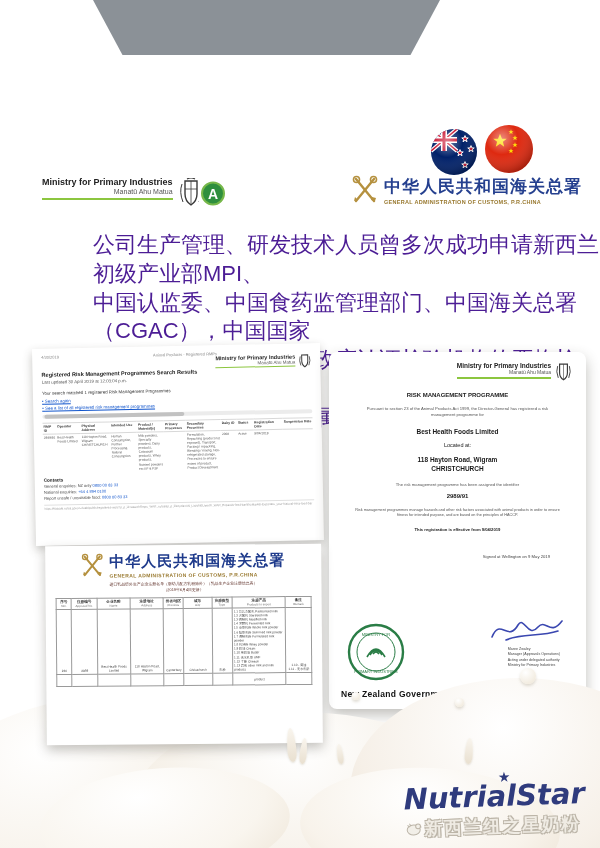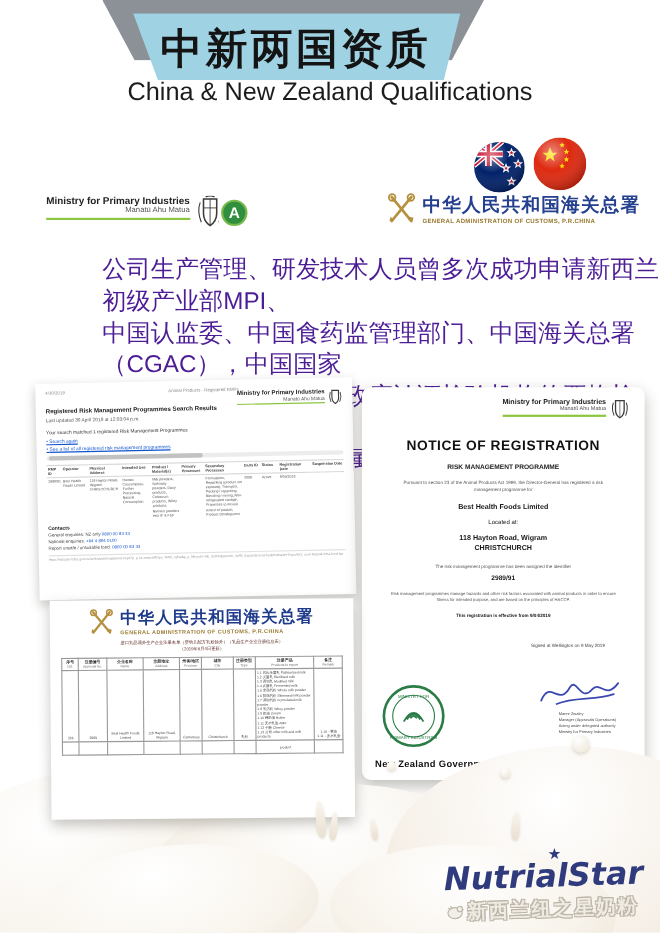--- a/index.html
+++ b/index.html
@@ -141,24 +141,20 @@
   .brand-zh{margin-top:1px;display:flex;align-items:center;gap:3px;
             font-size:18px;font-weight:bold;letter-spacing:1.5px;color:#efebe3;
             text-shadow:-1px -1px 0 #bcb5a8,1px -1px 0 #bcb5a8,-1px 1px 0 #bcb5a8,1px 1px 0 #bcb5a8;}
 </style>
 </head>
 <body>
 
 <div class="page">
 
   <div class="ban-gray"></div>
-  <div class="ban-blue">
-    <div class="ban-title">中新两国资质</div>
-  </div>
-  <div class="subtitle">China &amp; New Zealand Qualifications</div>
 
   <div class="flags">
     <svg width="110" height="52" viewBox="0 0 110 52">
       <defs>
         <clipPath id="nzc">
             <circle cx="24" cy="28" r="23"></circle>
           </clipPath>
         <clipPath id="cnc">
             <circle cx="79" cy="25" r="24"></circle>
           </clipPath>
@@ -352,21 +348,20 @@
         <div class="l1">Ministry for Primary Industries</div>
         <div class="l2">Manatū Ahu Matua</div>
         <div class="bar"></div>
       </div>
       <svg width="17" height="20" viewBox="0 0 26 30">
         <path d="M7,3 L19,3 L19,16 Q19,23 13,27 Q7,23 7,16 Z" fill="none" stroke="#3a3a3a" stroke-width="1.8"></path>
         <line x1="13" y1="3" x2="13" y2="27" stroke="#3a3a3a" stroke-width=".9"></line>
         <path d="M4,6 Q1,14 5,24 M22,6 Q25,14 21,24" fill="none" stroke="#3a3a3a" stroke-width="1.4"></path>
       </svg>
     </div>
-    <div class="n-title">NOTICE OF REGISTRATION</div>
     <div class="n-sub">RISK MANAGEMENT PROGRAMME</div>
     <div class="n-intro">Pursuant to section 23 of the Animal Products Act 1999, the Director-General has registered a risk management programme for</div>
     <div class="n-co">Best Health Foods Limited</div>
     <div class="n-loc">Located at:</div>
     <div class="n-addr">
       <div>118 Hayton Road, Wigram</div>
       <div>CHRISTCHURCH</div>
     </div>
     <div class="n-idl">The risk management programme has been assigned the identifier</div>
     <div class="n-id">2989/91</div>

